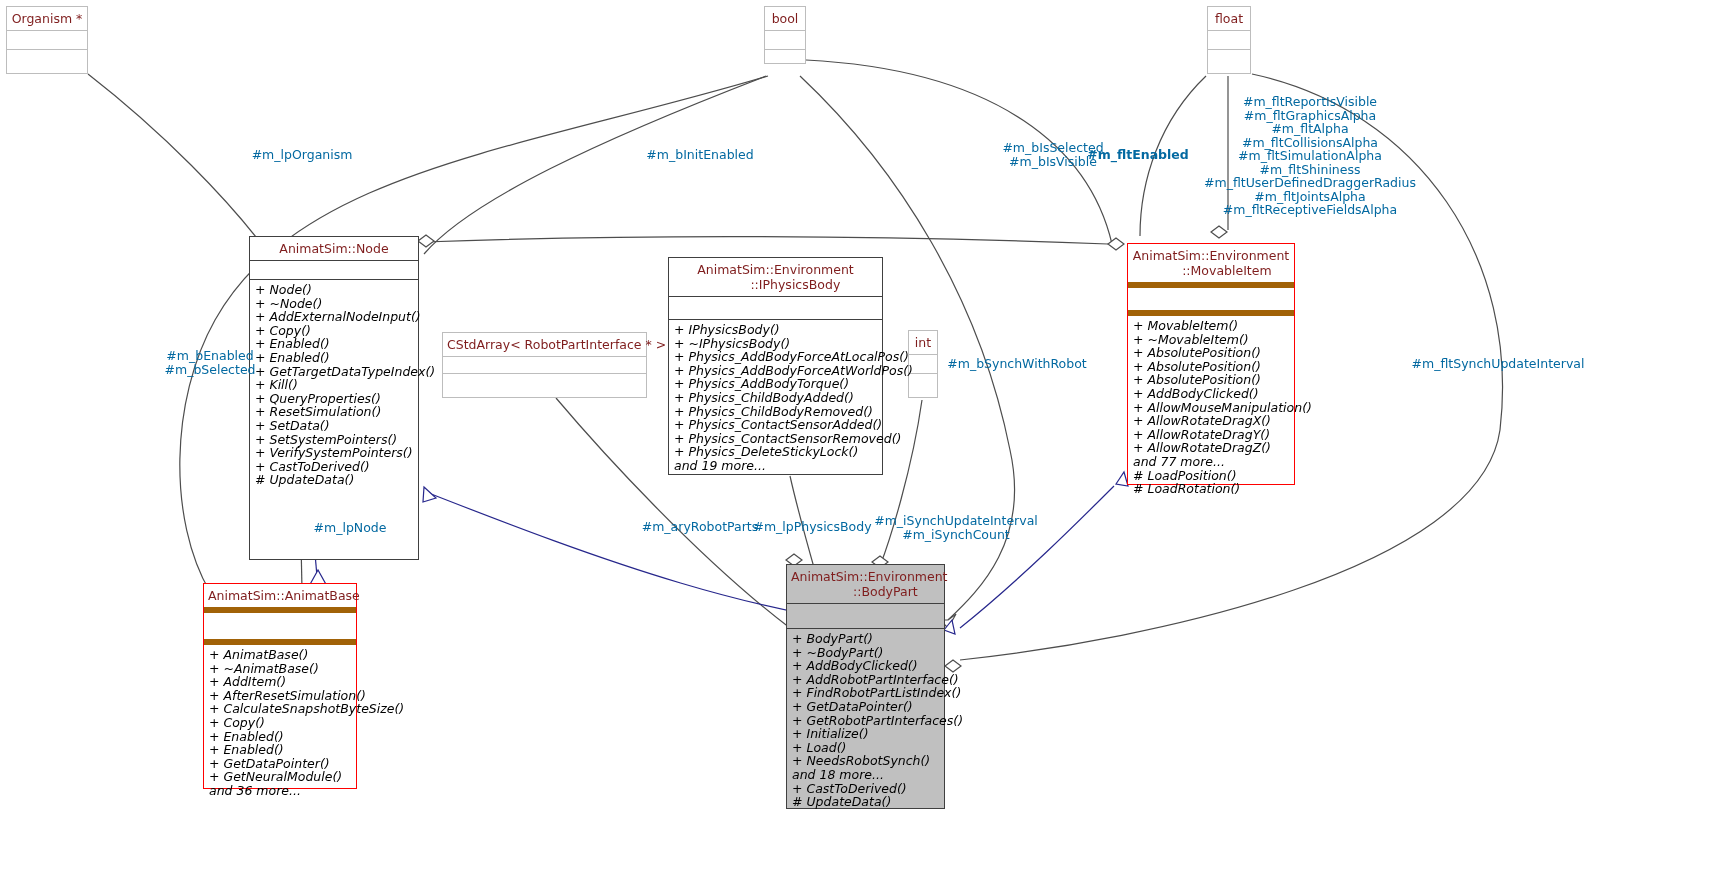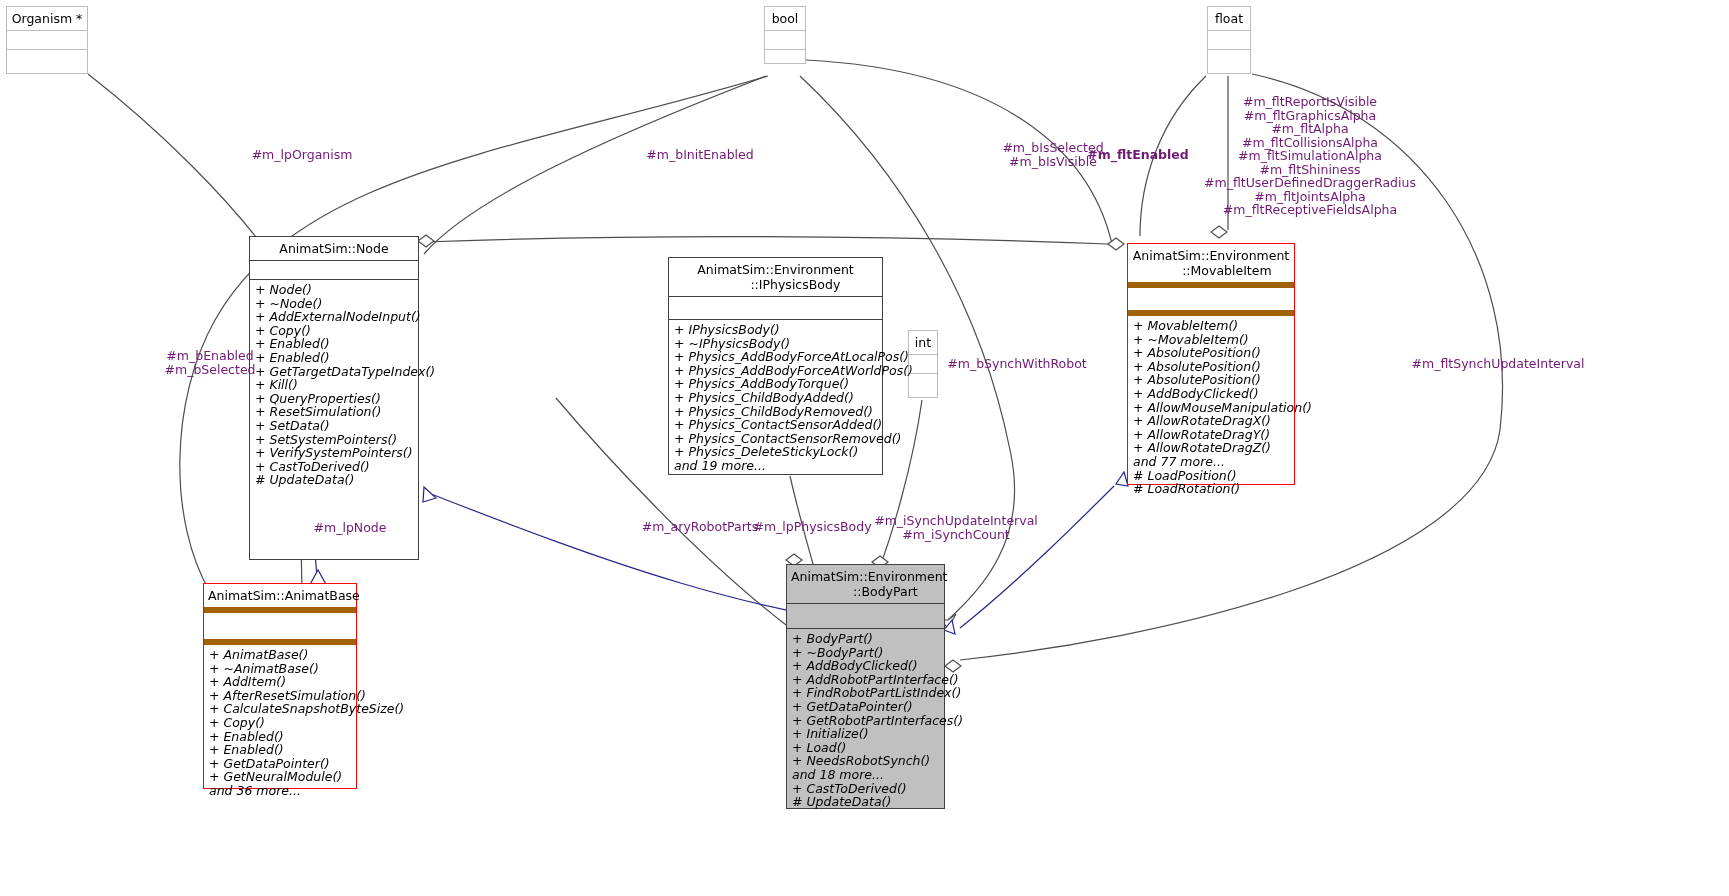--- a/index.html
+++ b/index.html
@@ -1,35 +1,35 @@
 <!DOCTYPE html>
 <html><head>
 <meta charset="utf-8">
 <style>
   html,body{margin:0;padding:0;background:#ffffff;}
   body{font-family:"DejaVu Sans","Liberation Sans",sans-serif;}
   #stage{position:relative;width:1729px;height:896px;overflow:hidden;background:#fff;}
   svg.edges{position:absolute;left:0;top:0;width:1729px;height:896px;pointer-events:none;}
 
   .uml{position:absolute;box-sizing:border-box;background:#ffffff;}
-  .uml .title{text-align:center;font-size:12.5px;line-height:15px;color:#000000;padding:4px 4px 4px 4px;white-space:pre;}
+  .uml .title{text-align:center;font-size:12.5px;line-height:15px;color:#7f1d1d;padding:4px 4px 4px 4px;white-space:pre;}
   .uml .attrs{height:18px;}
   .uml .ops{padding:3px 5px 4px 5px;font-size:12.5px;line-height:13.6px;color:#000;font-style:italic;}
   .uml .ops div{white-space:pre;}
 
   
   .b-gray{border:1px solid #bdbdbd;}
   .b-gray .sep{border-top:1px solid #bdbdbd;}
   .b-dark{border:1px solid #404040;}
   .b-dark .sep{border-top:1px solid #404040;}
   .b-red{border:1px solid #ff0000;}
   .b-red .sep{border-top:6px solid #a16207;}
   .fill-gray{background:#c0c0c0;}
 
-  .edgelabel{position:absolute;font-size:12.5px;line-height:13.5px;color:#701a75;white-space:pre;text-align:center;}
+  .edgelabel{position:absolute;font-size:12.5px;line-height:13.5px;color:#0369a1;white-space:pre;text-align:center;}
 </style>
 </head>
 <body>
 
 <div id="stage">
 
   <svg class="edges" viewBox="0 0 1729 896" xmlns="http://www.w3.org/2000/svg">
     <g fill="none" stroke="#4d4d4d" stroke-width="1.2">
 
       <path d="M 88 74 C 160 130, 230 200, 272 258"></path>
@@ -102,20 +102,25 @@
     <div class="attrs sep"></div>
     <div class="ops sep" style="height:20px;"></div>
   </div>
 
   <div class="uml b-gray" style="left:908px;top:330px;width:30px;height:68px;">
     <div class="title">int</div>
     <div class="attrs sep"></div>
     <div class="ops sep" style="height:20px;"></div>
   </div>
 
+  <div class="uml b-gray" style="left:442px;top:332px;width:205px;height:66px;">
+    <div class="title">CStdArray&lt; RobotPartInterface * &gt;</div>
+    <div class="attrs sep" style="height:16px;"></div>
+    <div class="ops sep" style="height:18px;"></div>
+  </div>
 
   <div class="uml b-dark" style="left:249px;top:236px;width:170px;height:324px;">
     <div class="title">AnimatSim::Node</div>
     <div class="attrs sep"></div>
     <div class="ops sep">
       <div>+ Node()</div>
       <div>+ ~Node()</div>
       <div>+ AddExternalNodeInput()</div>
       <div>+ Copy()</div>
       <div>+ Enabled()</div>

